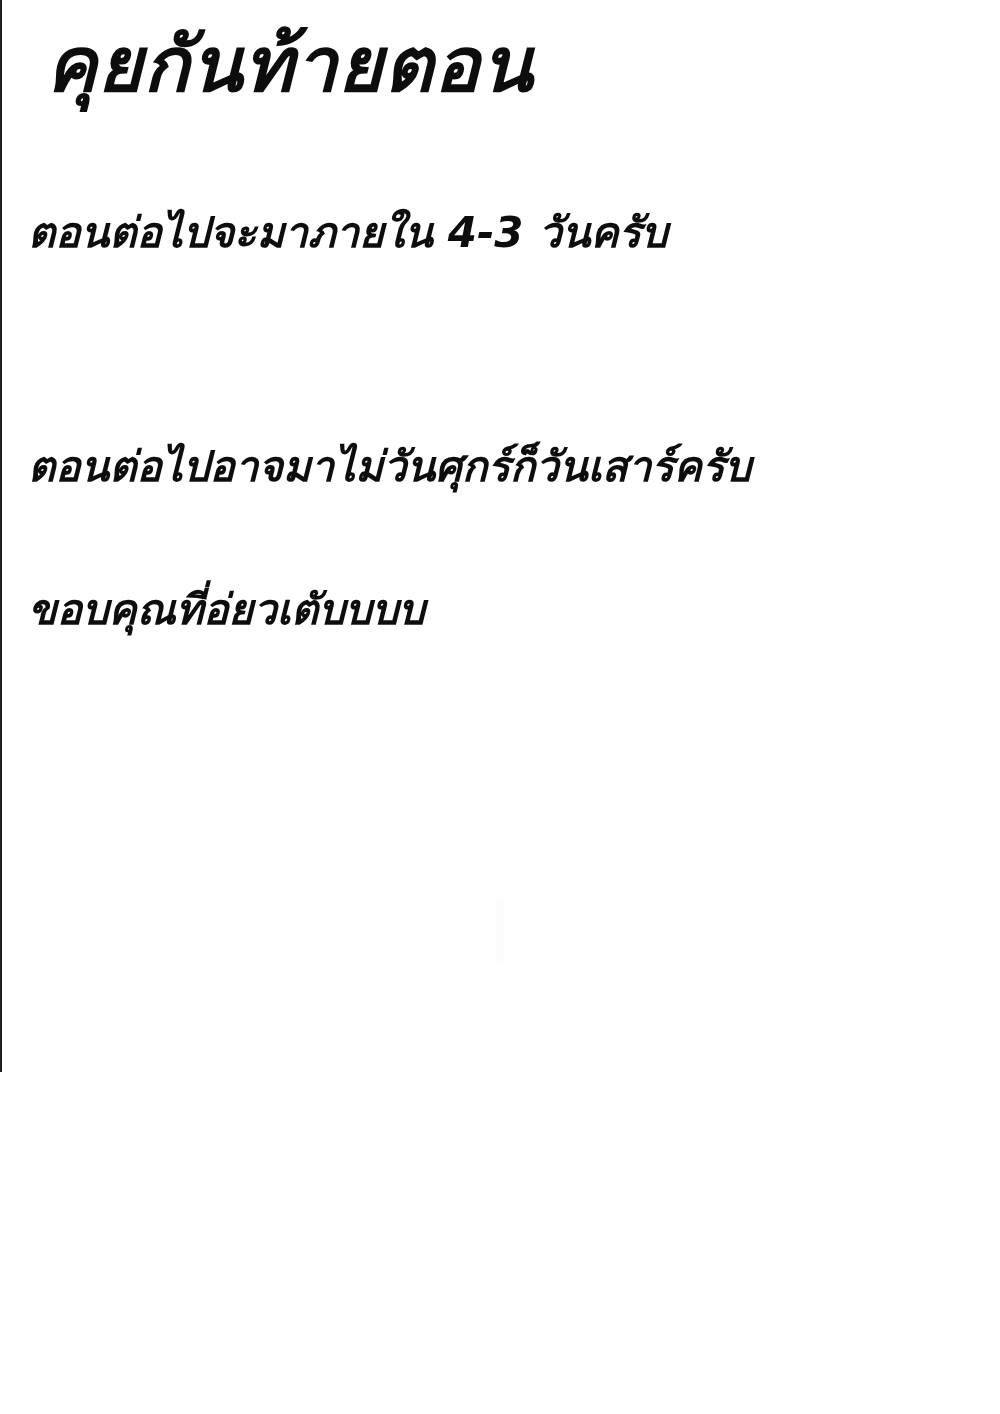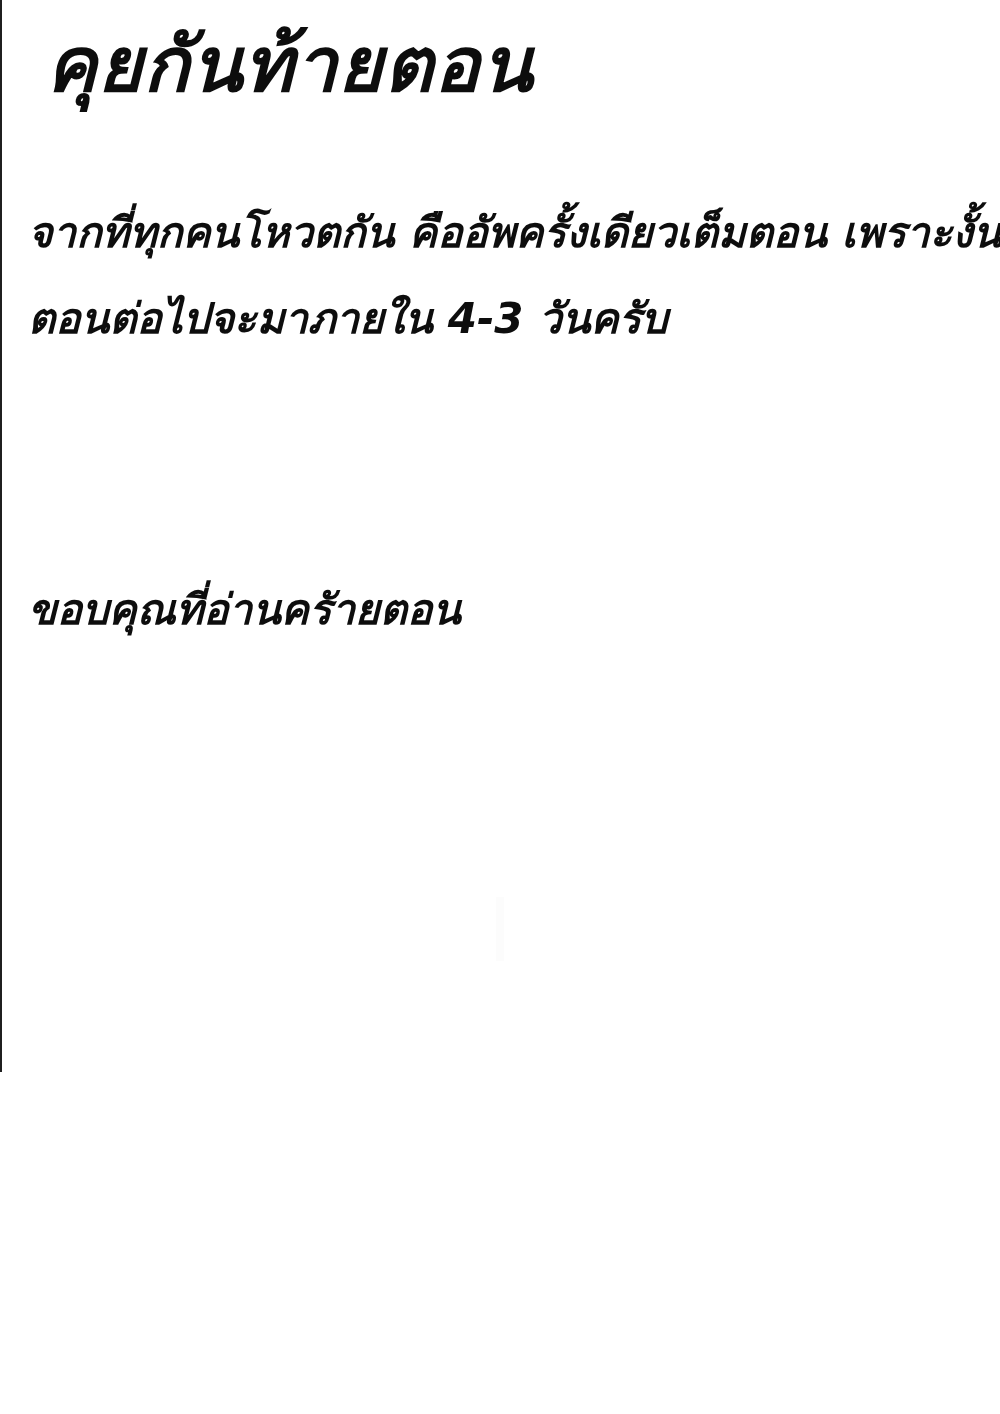--- a/index.html
+++ b/index.html
@@ -63,24 +63,26 @@
 </head>
 <body>
 
 <div class="page">
 
   <div class="edge-line"></div>
 
   <h1 class="title">คุยกันท้ายตอน</h1>
 
   <div class="para para-1">
-    <div class="line">จากที่ทุกคนโหวตกัน คืออัพครั้งเดียวเต็มตอน เพราะงั้น</div>
     <div class="line">ตอนต่อไปจะมาภายใน 4-3 วันครับ</div>
   </div>
 
+  <div class="para para-2">
+    <div class="line">ตอนต่อไปอาจมาไม่วันศุกร์ก็วันเสาร์ครับ</div>
+  </div>
 
   <div class="para para-3">
-    <div class="line">ขอบคุณที่อ่านครัายตอน</div>
+    <div class="line">ขอบคุณที่อ่ยวเตับบบบ</div>
   </div>
 
   <div class="scan-artifact"></div>
 
 </div>
 
 </body></html>

